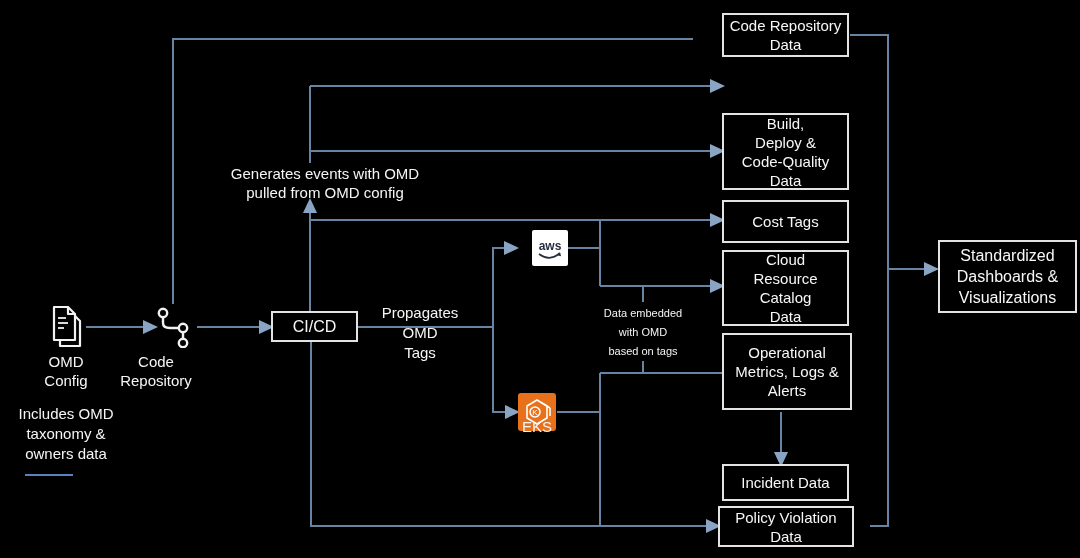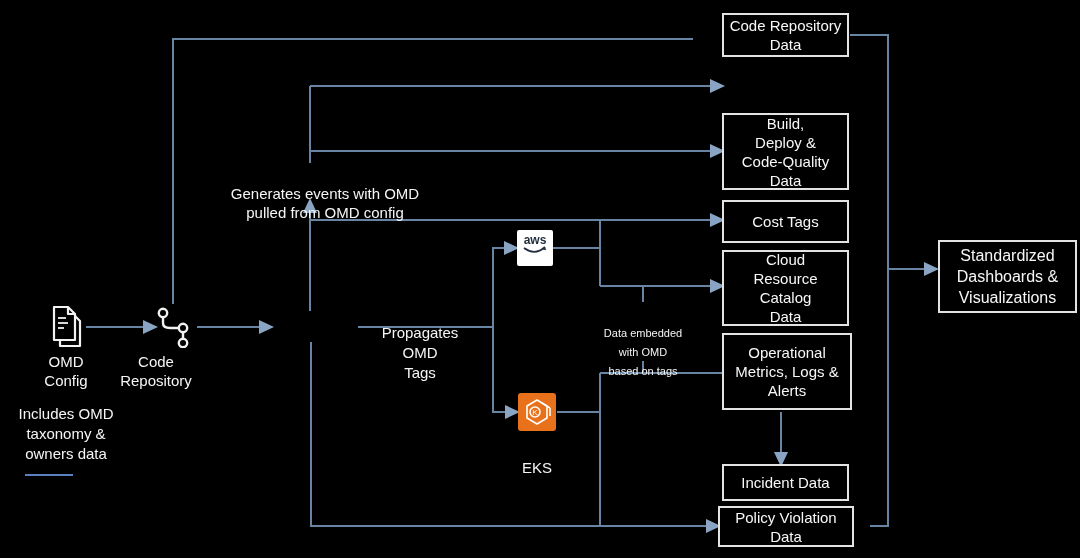--- a/index.html
+++ b/index.html
@@ -19,29 +19,29 @@
     font-size:15px;line-height:19px;text-align:center;white-space:pre-line;
     box-sizing:border-box;color:#f7f7f7;
   }
   .nodebox{
     position:absolute;border:2px solid #e3e3e3;background:#000;box-sizing:border-box;
     display:flex;align-items:center;justify-content:center;
     font-size:16px;text-align:center;white-space:pre-line;color:#f7f7f7;
   }
   .iconwrap{position:absolute;}
   .aws-chip{
-    position:absolute;left:517px;top:230px;width:36px;height:36px;background:#fff;
-    border-radius:2px;display:flex;align-items:flex-start;justify-content:center;
+    position:absolute;left:532px;top:230px;width:36px;height:36px;background:#fff;
+    border-radius:2px;display:flex;align-items:flex-end;justify-content:center;
   }
   .eks-chip{
     position:absolute;left:518px;top:393px;width:38px;height:38px;background:#e8721c;
     border-radius:3px;display:flex;align-items:center;justify-content:center;
   }
   .underlined{border-bottom:2px solid #5b7fbf;padding-bottom:12px;}
-  .annot{white-space:pre-line;text-align:center;position:absolute;color:#f5f5f5;margin-top:20px;}
+  .annot{white-space:pre-line;text-align:center;position:absolute;color:#f5f5f5;}
 </style>
 </head>
 <body>
 
 <div id="canvas">
 
   <svg id="wires" viewBox="0 0 1080 558" xmlns="http://www.w3.org/2000/svg">
     <defs>
       <marker id="ah" markerWidth="8" markerHeight="8" refX="1.5" refY="3.5" orient="auto">
         <path d="M0,0 L7.5,3.5 L0,7 z" fill="#8aa5c4"></path>
@@ -120,20 +120,21 @@
         <line x1="31" y1="26" x2="31" y2="33"></line>
         <circle cx="11" cy="7" r="4.2"></circle>
         <circle cx="31" cy="22" r="4.2"></circle>
         <circle cx="31" cy="37" r="4.2"></circle>
       </g>
     </svg>
   </div>
   <div class="abs label" style="left:106px;top:352px;width:100px">Code
 Repository</div>
 
+  <div class="nodebox" style="left:271px;top:311px;width:87px;height:31px">CI/CD</div>
 
   <div class="annot" style="left:222px;top:164px;width:206px;font-size:15px;line-height:19px">Generates events with OMD
 pulled from OMD config</div>
 
   <div class="annot" style="left:375px;top:303px;width:90px;font-size:15px;line-height:20px">Propagates
 OMD
 Tags</div>
 
   <div class="annot" style="left:591px;top:304px;width:104px;font-size:11px;line-height:19px">Data embedded
 with OMD
@@ -150,21 +151,21 @@
   <div class="eks-chip">
     <svg width="32" height="32" viewBox="0 0 32 32">
       <g stroke="#fff" stroke-width="1.6" fill="none">
         <path d="M16 4 L26 10 V22 L16 28 L6 22 V10 Z"></path>
         <path d="M20 6.4 L29 12 M29 12 V20"></path>
         <circle cx="14" cy="16" r="5"></circle>
       </g>
       <text x="14" y="19" text-anchor="middle" font-size="8" fill="#fff" font-family="Liberation Sans, sans-serif">K</text>
     </svg>
   </div>
-  <div class="abs label" style="left:501px;top:458px;width:72px">EKS</div>
+  <div class="abs label" style="left:501px;top:417px;width:72px">EKS</div>
 
   <div class="databox" style="top:13px;height:44px">Code Repository
 Data</div>
   <div class="databox" style="top:113px;height:77px">Build,
 Deploy &amp;
 Code-Quality
 Data</div>
   <div class="databox" style="top:200px;height:43px">Cost Tags</div>
   <div class="databox" style="top:250px;height:76px">Cloud
 Resource

